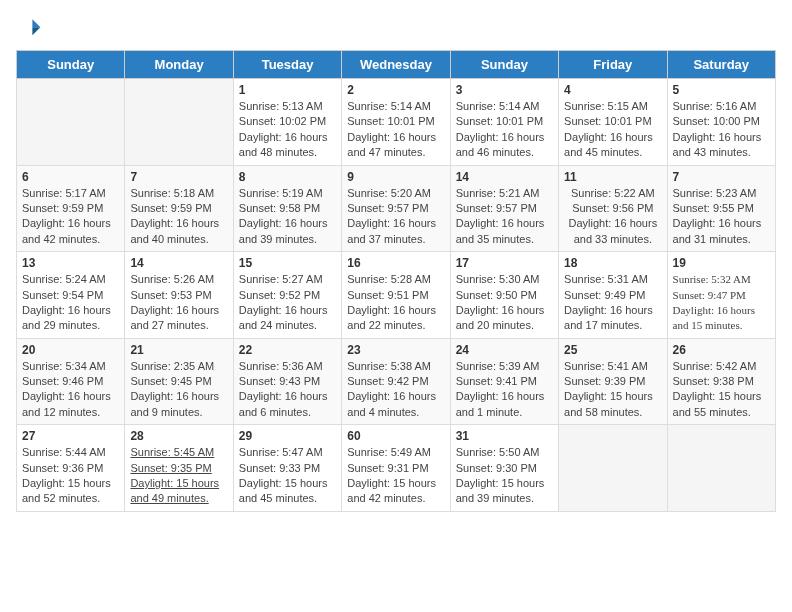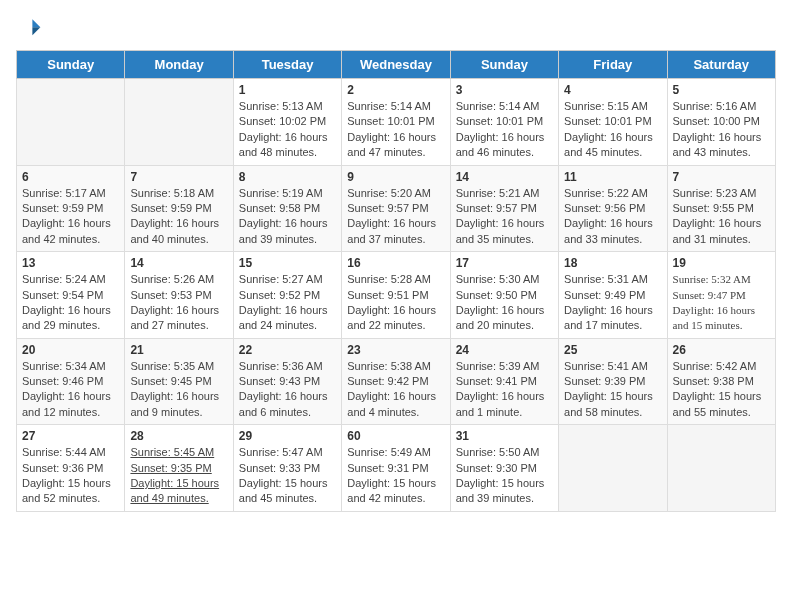--- a/index.html
+++ b/index.html
@@ -196,21 +196,21 @@
         </td>
         <td>
           <span class="day-num">14</span>
           <div class="day-info" style="white-space: pre-line;">Sunrise: 5:21 AM
 Sunset: 9:57 PM
 Daylight: 16 hours
 and 35 minutes.</div>
         </td>
         <td>
           <span class="day-num">11</span>
-          <div class="day-info" style="white-space: pre-line;">Sunrise: 5:22 AM
+          <div class="day-info" style="white-space: pre-line; text-align: center;">Sunrise: 5:22 AM
 Sunset: 9:56 PM
 Daylight: 16 hours
 and 33 minutes.</div>
         </td>
         <td>
           <span class="day-num">7</span>
           <div class="day-info" style="white-space: pre-line;">Sunrise: 5:23 AM
 Sunset: 9:55 PM
 Daylight: 16 hours
 and 31 minutes.</div>
@@ -270,21 +270,21 @@
       <tr>
         <td>
           <span class="day-num">20</span>
           <div class="day-info" style="white-space: pre-line;">Sunrise: 5:34 AM
 Sunset: 9:46 PM
 Daylight: 16 hours
 and 12 minutes.</div>
         </td>
         <td>
           <span class="day-num">21</span>
-          <div class="day-info" style="white-space: pre-line;">Sunrise: 5:35 AM
+          <div class="day-info" style="white-space: pre-line;">Sunrise: 2:35 AM
 Sunset: 9:45 PM
 Daylight: 16 hours
 and 9 minutes.</div>
         </td>
         <td>
           <span class="day-num">22</span>
           <div class="day-info" style="white-space: pre-line;">Sunrise: 5:36 AM
 Sunset: 9:43 PM
 Daylight: 16 hours
 and 6 minutes.</div>

